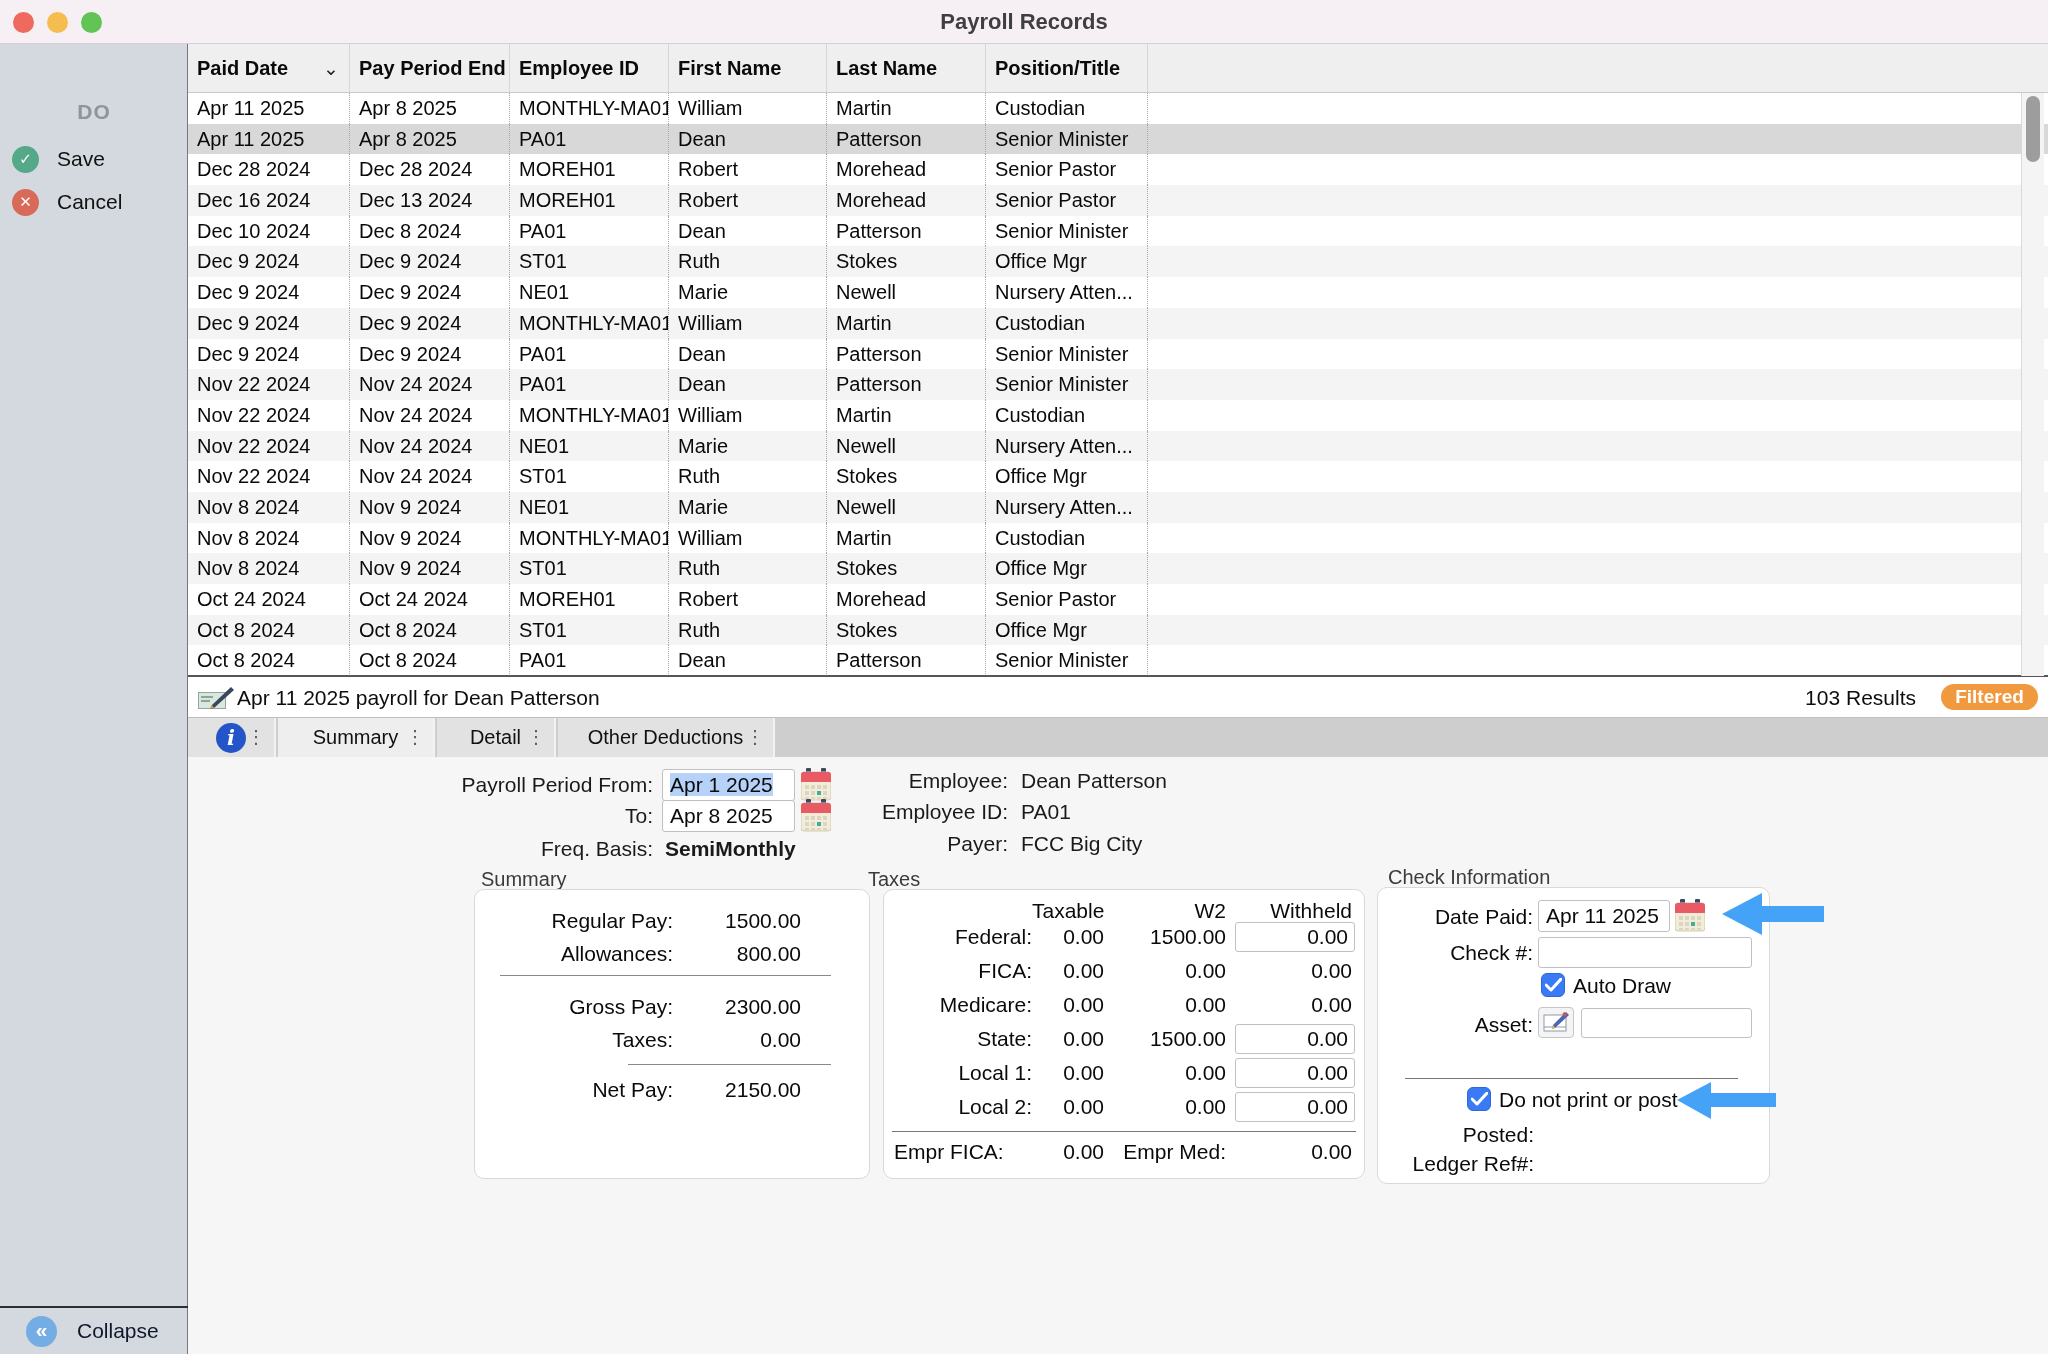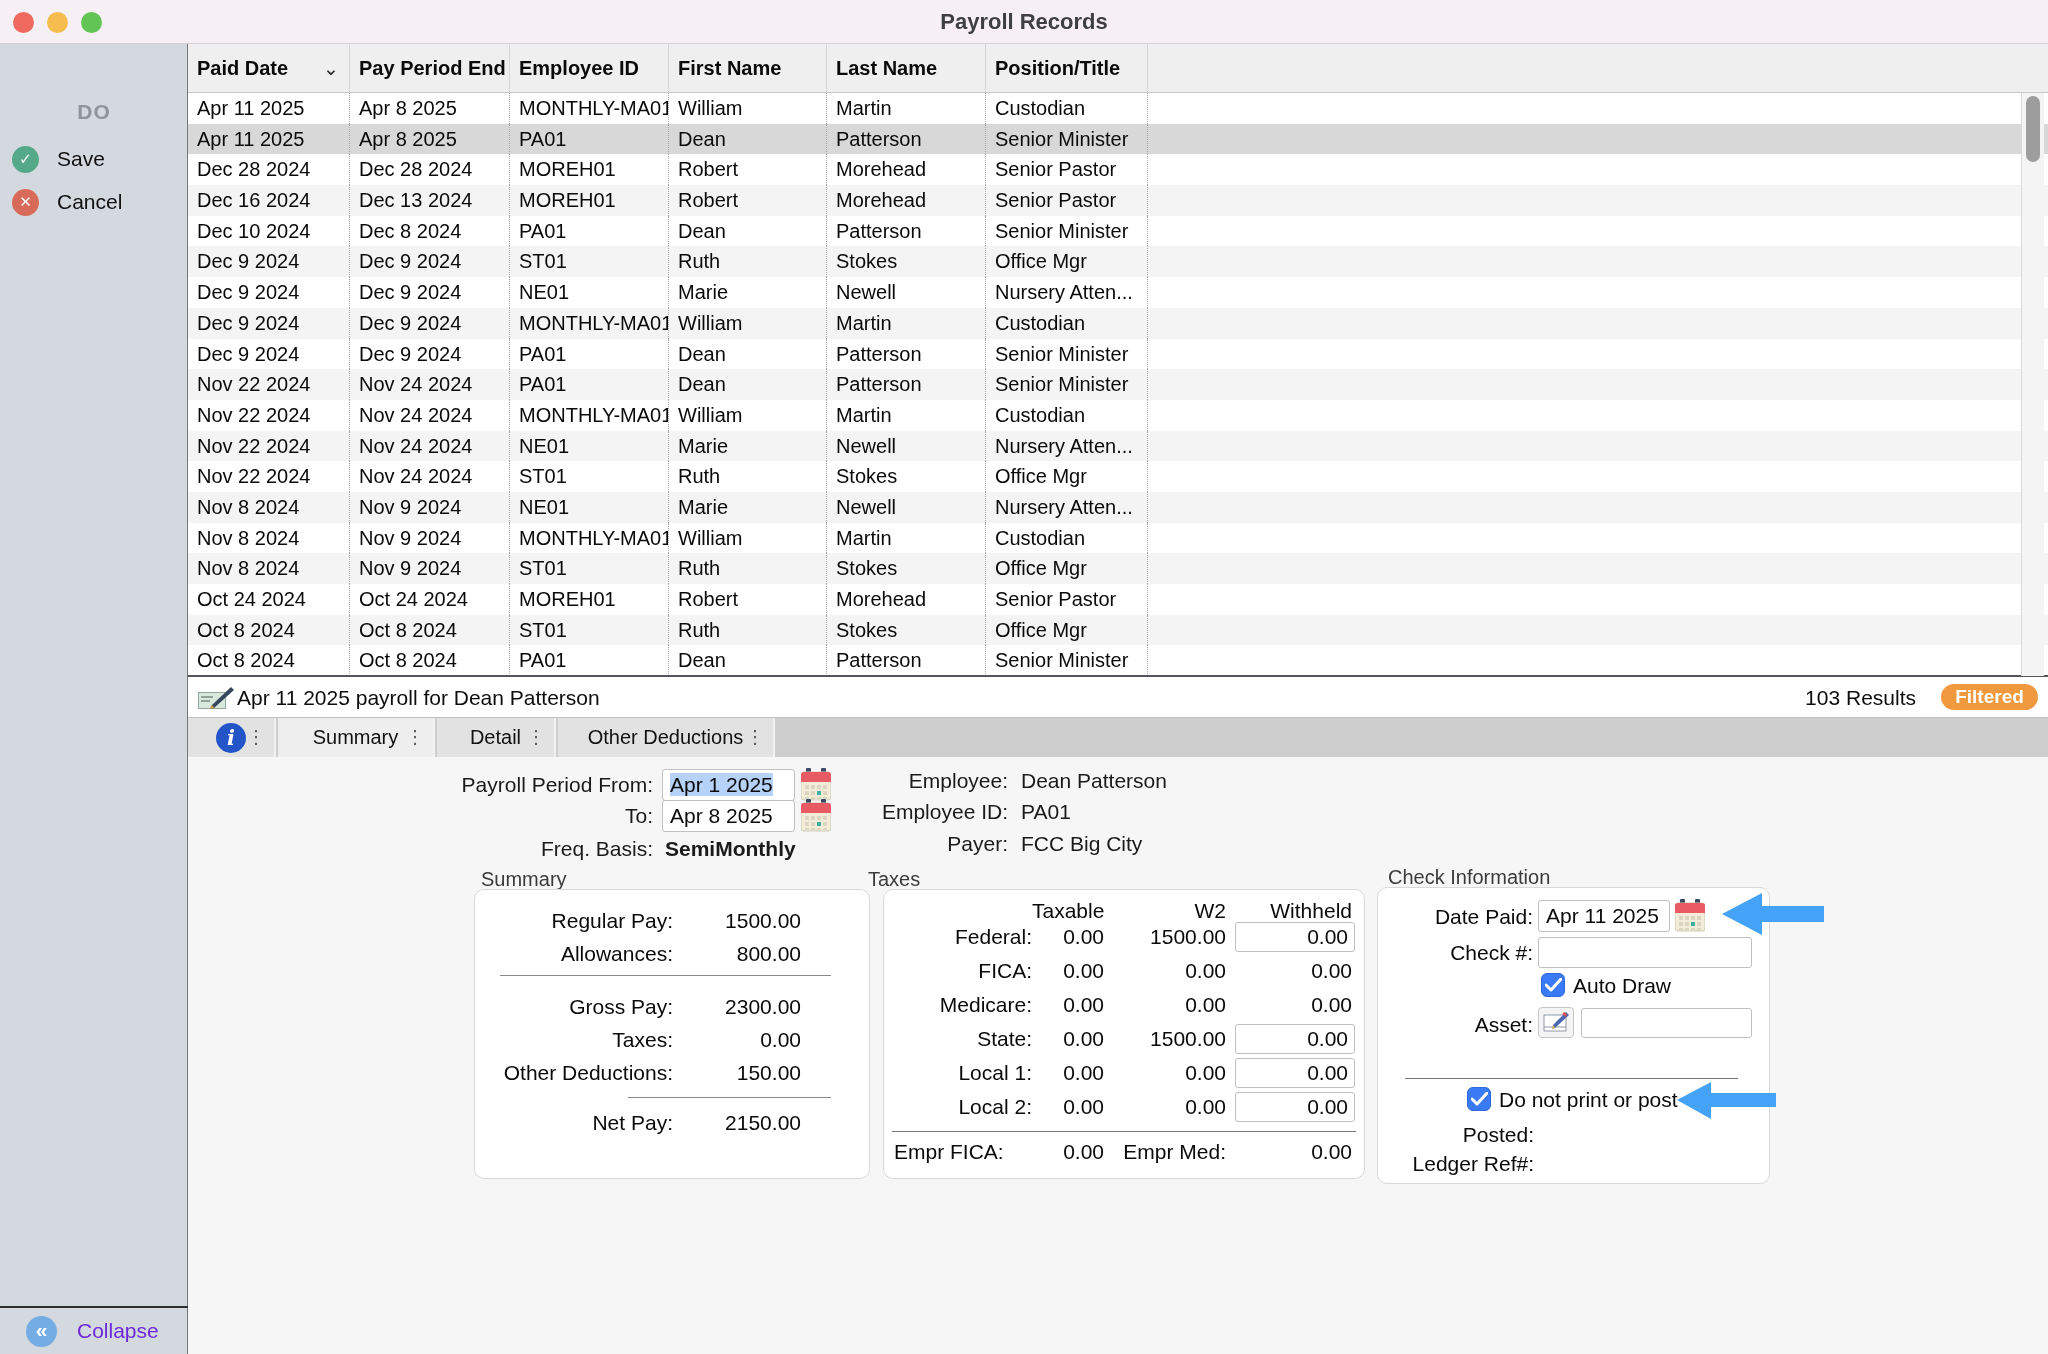--- a/index.html
+++ b/index.html
@@ -25,21 +25,21 @@
   .side-item { position:absolute; left:12px; height:30px; display:flex; align-items:center; gap:18px; cursor:default; }
   .side-item .label { font-size:21px; color:#111; }
   .side-circle { width:27px; height:27px; border-radius:50%; display:flex;
     align-items:center; justify-content:center; color:#fff; font-size:15px; font-weight:700; }
   .side-circle.green { background:var(--save-green,#56a988); }
   .side-circle.red   { background:var(--cancel-red,#d86a59); }
   .side-divider { position:absolute; left:0; top:1262px; width:188px; border-top:2px solid #2e2e2e; }
   .collapse-row { position:absolute; left:26px; top:1270px; height:34px; display:flex; align-items:center; gap:20px; }
   .collapse-circle { width:31px; height:31px; border-radius:50%; background:var(--collapse-blue,#74ade4);
     color:#fff; font-size:21px; font-weight:700; display:flex; align-items:center; justify-content:center; padding-bottom:2px; }
-  .collapse-row .label { font-size:21px; color:#6d28d9; }
+  .collapse-row .label { font-size:21px; color:#0f172a; }
 
   
   .tablewrap { position:absolute; left:188px; top:44px; width:1860px; height:632px; background:#fff; }
   .thead, .trow { display:grid; grid-template-columns:162px 160px 159px 158px 159px 162px 1fr; }
   .thead { height:49px; background:#efeff0; border-bottom:1px solid #c9c9c9; }
   .hcell { font-size:20px; font-weight:700; line-height:48px; padding-left:9px;
     border-right:1px solid #d6d6d6; white-space:nowrap; overflow:hidden;
     display:flex; align-items:center; justify-content:space-between; padding-right:10px; }
   .hcell.filler { border-right:none; }
   .sort-glyph { font-size:19px; font-weight:400; color:#222; line-height:1; }
@@ -459,24 +459,20 @@
             <div class="v">800.00</div>
           </div>
           <div class="sum-div1"></div>
           <div class="sum-row">
             <div class="l">Gross Pay:</div>
             <div class="v">2300.00</div>
           </div>
           <div class="sum-row">
             <div class="l">Taxes:</div>
             <div class="v">0.00</div>
-          </div>
-          <div class="sum-row">
-            <div class="l">Other Deductions:</div>
-            <div class="v">150.00</div>
           </div>
           <div class="sum-div2"></div>
           <div class="sum-row">
             <div class="l">Net Pay:</div>
             <div class="v">2150.00</div>
           </div>
         </div>
     </div>
 
     <div class="panel" style="left:695px;top:132px;width:482px;height:290px;">

